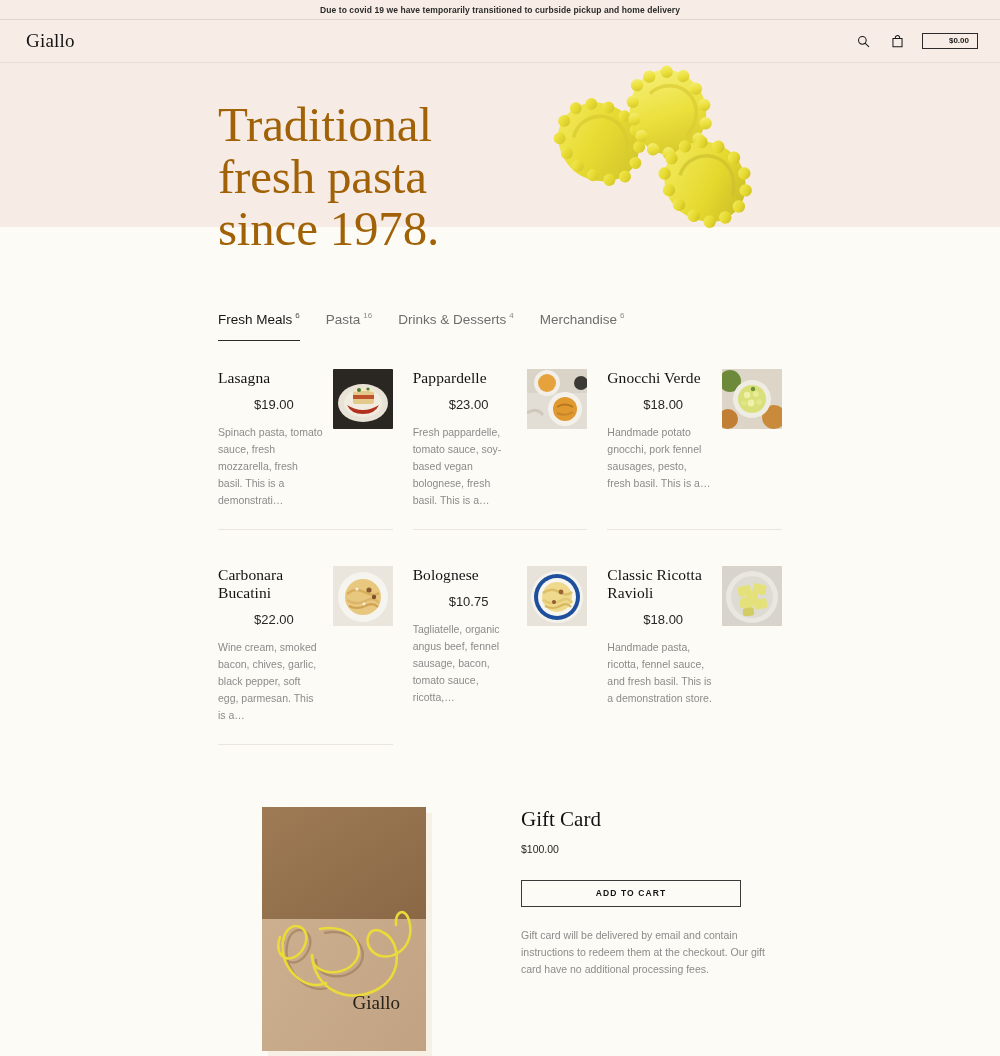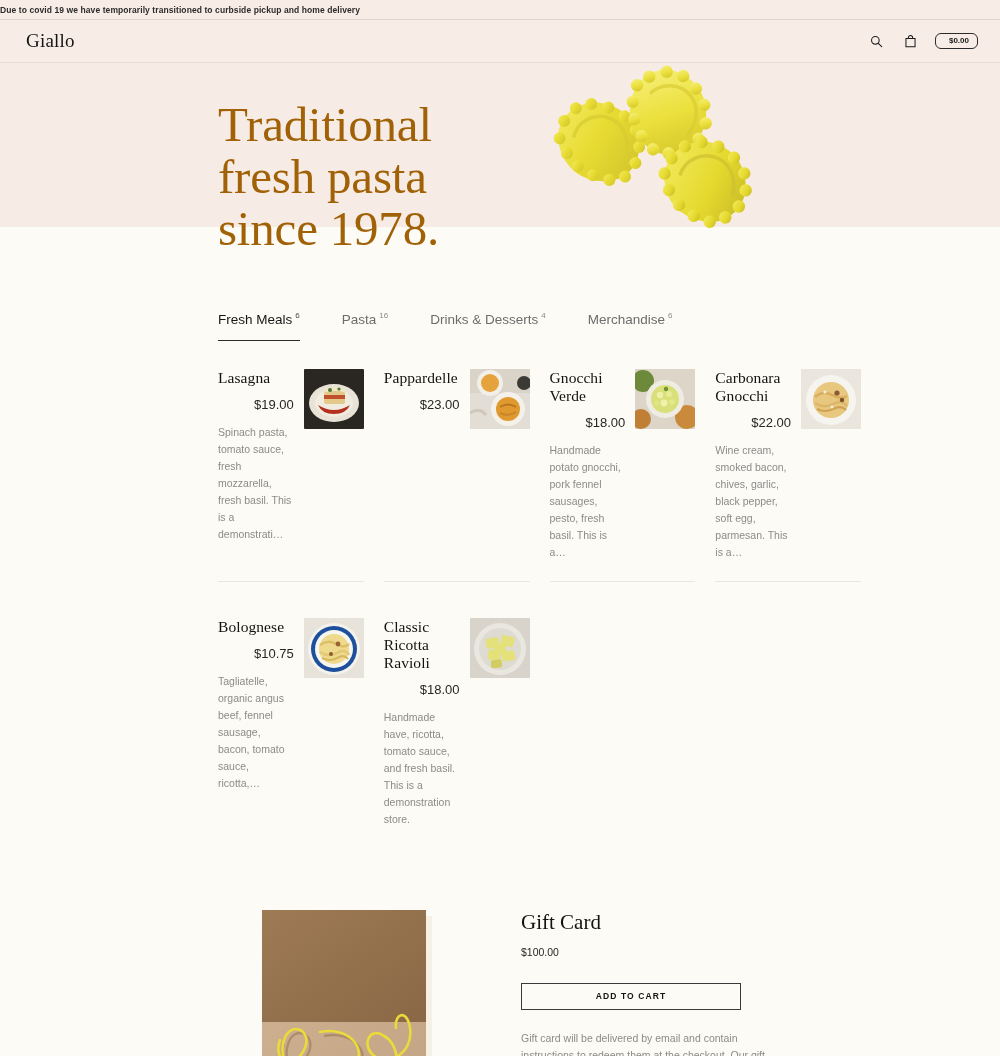--- a/index.html
+++ b/index.html
@@ -23,21 +23,21 @@
     height: 1056px;
     background: #fdfbf5;
   }
 
   
   .announcement {
     height: 20px;
     background: #f7ede6;
     display: flex;
     align-items: center;
-    justify-content: flex-start;
+    justify-content: center;
     border-bottom: 1px solid #ddd6cf;
   }
   .announcement-text {
     font-size: 8.5px;
     font-weight: bold;
     letter-spacing: 0.01em;
     color: #2b2b2b;
   }
 
   
@@ -64,24 +64,24 @@
   .icon-btn {
     width: 20px;
     height: 20px;
     display: flex;
     align-items: center;
     justify-content: center;
     cursor: pointer;
   }
   .cart-total {
     border: 1px solid #2b2b2b;
-    border-radius: 6px;
+    border-radius: 0;
     font-size: 8px;
     font-weight: bold;
-    padding: 3px 8px 3px 13px;
+    padding: 3px 8px 3px 26px;
     line-height: 1;
     color: #1a1a1a;
     background: transparent;
     cursor: pointer;
   }
 
   
   .hero {
     position: relative;
     height: 164px;
@@ -113,21 +113,21 @@
     height: 200px;
     z-index: 2;
   }
 
   
   .tabs {
     margin-top: 84px;
     padding-left: 218px;
     display: flex;
     align-items: flex-start;
-    gap: 16px;
+    gap: 0;
   }
   .tab {
     position: relative;
     font-size: 13.5px;
     color: #6d6d6d;
     padding: 0 26px 14px 0;
     cursor: pointer;
     white-space: nowrap;
   }
   .tab.active { color: #161616; }
@@ -145,21 +145,21 @@
     height: 1px;
     width: calc(100% - 26px);
     background: #2b2b2b;
   }
 
   
   .products {
     margin-top: 12px;
     padding: 0 218px;
     display: grid;
-    grid-template-columns: 1fr 1fr 1fr 1fr;
+    grid-template-columns: 1fr 1fr 1fr;
     column-gap: 42px;
     row-gap: 0;
     gap: 20px;
   }
   .product {
     display: flex;
     justify-content: space-between;
     align-items: flex-start;
     padding: 14px 0 20px 0;
     border-bottom: 1px solid #e9e6e0;
@@ -404,20 +404,21 @@
           <circle cx="26" cy="21" r="2" fill="#4c7a32"></circle>
           <circle cx="35" cy="20" r="1.6" fill="#4c7a32"></circle>
         </svg>
       </div>
     </div>
 
     <div class="product">
       <div class="product-info">
         <div class="product-title">Pappardelle</div>
         <div class="product-price">$23.00</div>
+        <div class="product-desc">Fresh pappardelle, tomato sauce, soy-based vegan bolognese, fresh basil.   This is a…</div>
       </div>
       <div class="product-thumb">
         <svg width="60" height="60" viewBox="0 0 60 60">
           <rect width="60" height="60" fill="#e3ded5"></rect>
           <path d="M0 0h60v24H0z" fill="#d9d3c8"></path>
           <circle cx="20" cy="14" r="13" fill="#f2efe8"></circle>
           <circle cx="20" cy="14" r="9" fill="#e6a23c"></circle>
           <circle cx="38" cy="40" r="17" fill="#f4f1ea"></circle>
           <circle cx="38" cy="40" r="12" fill="#e0992f"></circle>
           <path d="M30 38q8 -5 16 0" stroke="#b8761f" stroke-width="2" fill="none"></path>
@@ -447,21 +448,21 @@
           <circle cx="29" cy="34" r="3.4" fill="#f0f2ac"></circle>
           <circle cx="37" cy="33" r="2.8" fill="#e4e88c"></circle>
           <circle cx="22" cy="34" r="2.6" fill="#dfe684"></circle>
           <circle cx="31" cy="20" r="2.2" fill="#6f9136"></circle>
         </svg>
       </div>
     </div>
 
     <div class="product">
       <div class="product-info">
-        <div class="product-title">Carbonara Gnocchi</div>
+        <div class="product-title">Carbonara Bucatini</div>
         <div class="product-price">$22.00</div>
         <div class="product-desc">Wine cream, smoked bacon, chives, garlic, black pepper, soft egg, parmesan. This is a…</div>
       </div>
       <div class="product-thumb">
         <svg width="60" height="60" viewBox="0 0 60 60">
           <rect width="60" height="60" fill="#eae6dd"></rect>
           <circle cx="30" cy="31" r="25" fill="#f6f4ee"></circle>
           <circle cx="30" cy="31" r="18" fill="#e8c77f"></circle>
           <path d="M14 28q8 -7 17 -2t15 1" stroke="#d8ae5c" stroke-width="2.4" fill="none"></path>
           <path d="M14 34q9 6 18 1t14 2" stroke="#dcb568" stroke-width="2.4" fill="none"></path>
@@ -493,21 +494,21 @@
           <circle cx="34" cy="26" r="2.4" fill="#9a6335"></circle>
           <circle cx="27" cy="36" r="2" fill="#8f5a2f"></circle>
         </svg>
       </div>
     </div>
 
     <div class="product no-rule">
       <div class="product-info">
         <div class="product-title">Classic Ricotta Ravioli</div>
         <div class="product-price">$18.00</div>
-        <div class="product-desc">Handmade have, ricotta, tomato sauce, and fresh basil. This is a demonstration store.</div>
+        <div class="product-desc">Handmade pasta, ricotta, fennel sauce, and fresh basil. This is a demonstration store.</div>
       </div>
       <div class="product-thumb">
         <svg width="60" height="60" viewBox="0 0 60 60">
           <rect width="60" height="60" fill="#d8d4cb"></rect>
           <circle cx="30" cy="31" r="26" fill="#e9e7e0"></circle>
           <circle cx="30" cy="31" r="21" fill="#dedbd2"></circle>
           <g fill="#e4e07a">
             <rect x="16" y="20" width="13" height="10" rx="2" transform="rotate(-12 22 25)"></rect>
             <rect x="31" y="18" width="13" height="10" rx="2" transform="rotate(14 37 23)"></rect>
             <rect x="18" y="32" width="13" height="10" rx="2" transform="rotate(8 24 37)"></rect>

